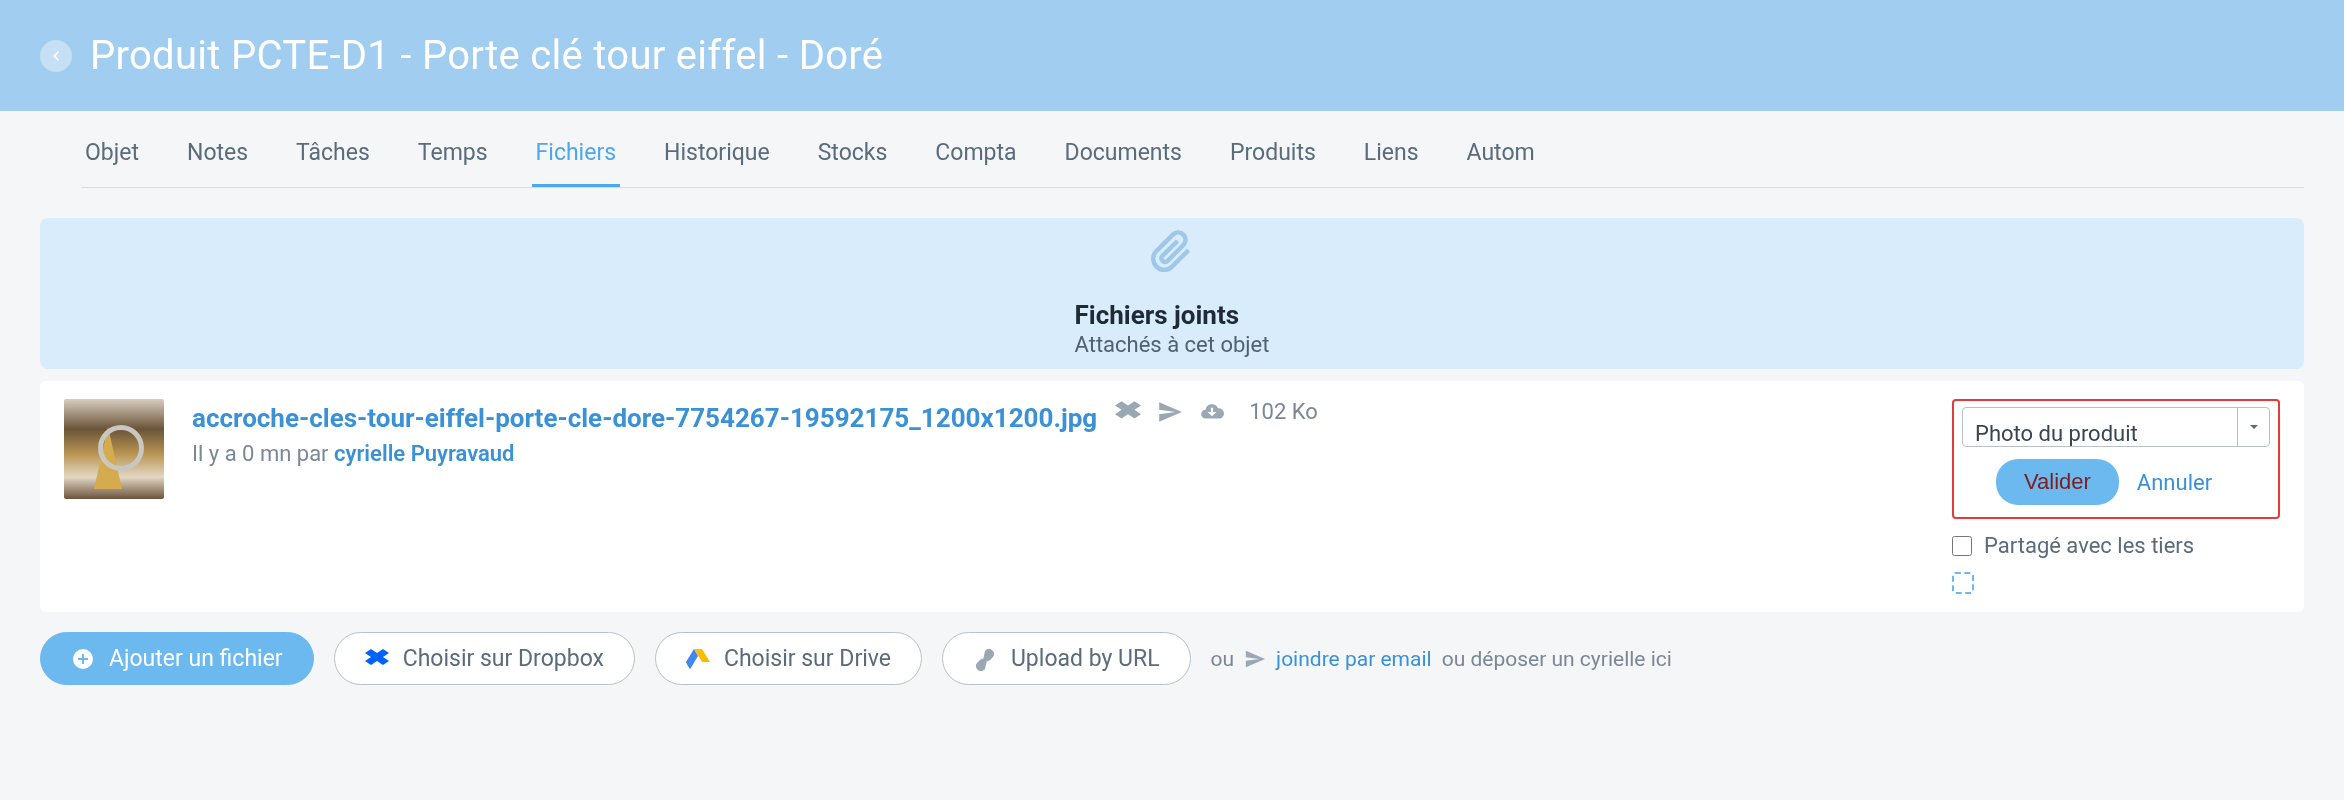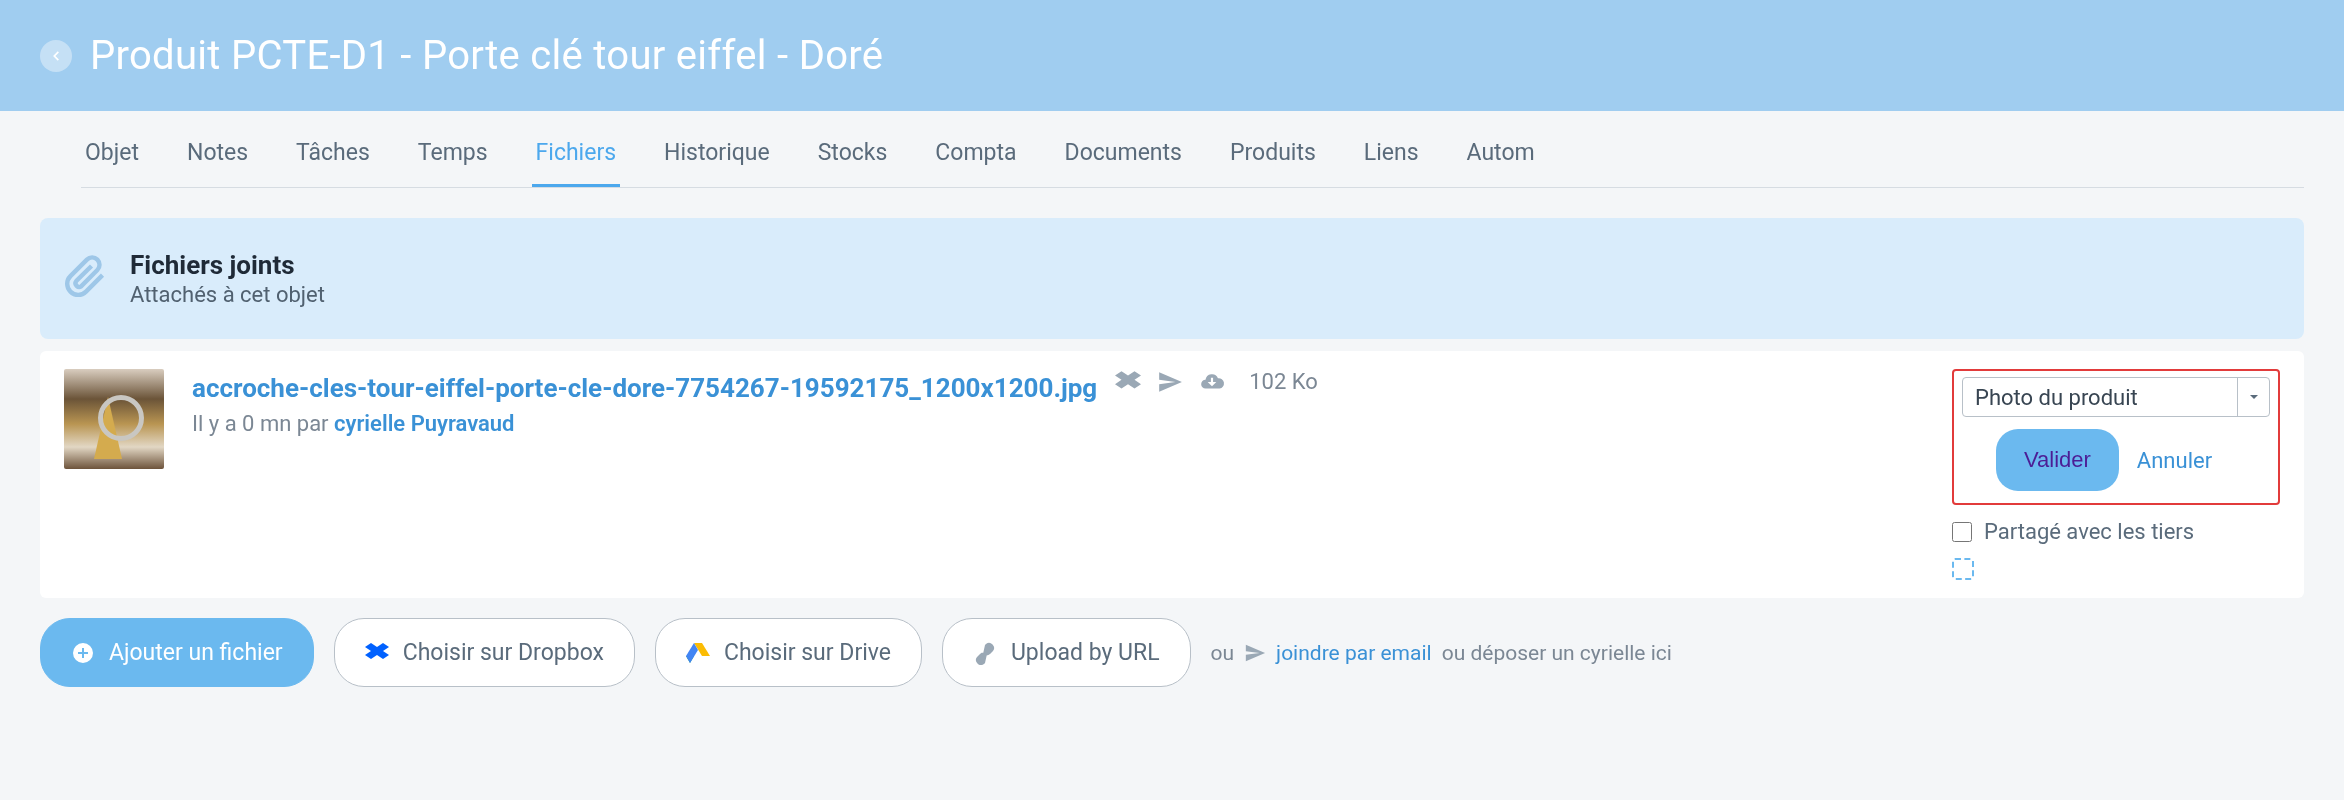--- a/index.html
+++ b/index.html
@@ -6,49 +6,49 @@
 body { font-family: -apple-system, BlinkMacSystemFont, "Segoe UI", Roboto, Helvetica, Arial, sans-serif; background: #f4f6f8; color: #5a6b7b; width: 2344px; }
 .page-header { background: #a0cdf0; padding: 32px 40px; display: flex; align-items: center; gap: 18px; }
 .back-btn { width: 32px; height: 32px; border-radius: 50%; background: #c5e0f5; display: flex; align-items: center; justify-content: center; cursor: pointer; }
 .back-btn svg { width: 14px; height: 14px; fill: #ffffff; }
 .page-title { color: #ffffff; font-size: 40px; font-weight: 400; letter-spacing: 0.3px; }
 .tabs-container { background: #f4f6f8; padding: 0 40px; margin-left: 41px; }
 .tabs { display: flex; gap: 40px; border-bottom: 1px solid #d6dce2; }
 .tab { padding: 28px 4px 18px 4px; font-size: 23px; color: #5a6b7b; cursor: pointer; border-bottom: 3px solid transparent; }
 .tab.active { color: #4ca8ed; border-bottom: 3px solid #4ca8ed; }
 .content { padding: 30px 40px 40px 40px; }
-.section-header { background: #d9ecfb; border-radius: 8px; padding: 32px 24px; display: flex; align-items: center; gap: 22px; margin-bottom: 12px; }
+.section-header { background: #d9ecfb; border-radius: 8px; padding: 12px 24px; display: flex; align-items: center; gap: 22px; margin-bottom: 12px; flex-direction: column; }
 .clip-icon svg { width: 44px; height: 44px; stroke: #9ec7e8; fill: none; stroke-width: 2.4; }
 .section-titles h2 { color: #1f2a37; font-size: 26px; font-weight: 700; margin-bottom: 2px; }
 .section-titles p { color: #516170; font-size: 22px; font-weight: 400; }
 .file-row { background: #ffffff; border-radius: 6px; padding: 18px 24px; display: flex; gap: 28px; }
 .thumb { width: 100px; height: 100px; background: linear-gradient(180deg,#d9cdbf 0%,#6b5438 30%,#b99552 55%,#e2d7c4 78%,#6d533b 100%); border-radius: 2px; display:flex; align-items:flex-end; justify-content:center; position:relative; overflow:hidden; }
 .thumb::before { content:""; position:absolute; left:30%; bottom:10%; width:0; height:0; border-left:14px solid transparent; border-right:14px solid transparent; border-bottom:62px solid #caa34a; filter:brightness(1.05); }
 .thumb::after { content:""; position:absolute; right:20%; bottom:28%; width:36px; height:36px; border:5px solid #c9c7c2; border-radius:50%; }
 .file-info { flex: 1; }
 .file-name { color: #3a91d6; font-size: 26px; font-weight: 700; line-height: 1.25; cursor: pointer; display: inline; }
 .inline-icons { display: inline-flex; align-items: flex-start; gap: 16px; margin-left: 14px; vertical-align: 2px; }
 .inline-icons svg { width: 26px; height: 26px; fill: #9aa8b5; }
 .filesize { color: #7b8794; font-size: 22px; margin-left: 8px; }
 .meta { color: #7b8794; font-size: 22px; margin-top: 6px; }
 .meta .author { color: #3a91d6; font-weight: 600; cursor: pointer; }
 .side-controls { min-width: 320px; display: flex; flex-direction: column; align-items: flex-start; gap: 14px; }
 .validate-box { border: 2px solid #e23b3b; border-radius: 4px; padding: 6px 8px 12px 8px; }
-.dropdown { display: flex; align-items: center; border: 1px solid #b8c0c8; border-radius: 4px; background: #ffffff; width: 308px; height: 40px; cursor: pointer; }
+.dropdown { display: flex; align-items: flex-end; border: 1px solid #b8c0c8; border-radius: 4px; background: #ffffff; width: 308px; height: 40px; cursor: pointer; }
 .dropdown-value { flex: 1; padding: 0 12px; font-size: 22px; color: #384552; }
 .dropdown-caret { width: 32px; height: 100%; border-left: 1px solid #b8c0c8; display: flex; align-items: center; justify-content: center; }
 .dropdown-caret svg { width: 12px; height: 12px; fill: #5a6b7b; }
 .validate-row { display: flex; align-items: center; gap: 18px; margin-top: 12px; padding-left: 34px; }
-.btn-validate { background: #6bb9ef; color: #4c1d95; border: none; border-radius: 22px; padding: 18px 28px; font-size: 22px; cursor: pointer; }
+.btn-validate { background: #6bb9ef; color: #7f1d1d; border: none; border-radius: 22px; padding: 10px 28px; font-size: 22px; cursor: pointer; }
 .link-cancel { color: #3a91d6; font-size: 22px; cursor: pointer; }
 .share-row { display: flex; align-items: center; gap: 12px; font-size: 22px; color: #5a6b7b; }
 .share-row input[type="checkbox"] { width: 20px; height: 20px; accent-color: #6bb9ef; }
 .dashed-square { width: 22px; height: 22px; border: 2px dashed #6bb9ef; border-radius: 3px; }
 .footer-bar { display: flex; align-items: center; gap: 20px; margin-top: 20px; flex-wrap: wrap; }
-.pill { display: inline-flex; align-items: center; gap: 14px; border-radius: 30px; padding: 20px 30px; font-size: 23px; cursor: pointer; border: 1.5px solid #b8c0c8; background: #ffffff; color: #5a6b7b; }
+.pill { display: inline-flex; align-items: center; gap: 14px; border-radius: 30px; padding: 12px 30px; font-size: 23px; cursor: pointer; border: 1.5px solid #b8c0c8; background: #ffffff; color: #5a6b7b; }
 .pill.primary { background: #6bb9ef; border-color: #6bb9ef; color: #ffffff; }
 .pill svg { width: 24px; height: 24px; }
 .pill.primary svg { fill: #ffffff; }
 .footer-text { display: flex; align-items: center; gap: 10px; font-size: 21px; color: #7b8794; justify-content: flex-end; }
 .footer-text svg { width: 22px; height: 22px; fill: #9aa8b5; }
 .footer-text a { color: #3a91d6; cursor: pointer; }
 </style>
 </head>
 <body>
 

